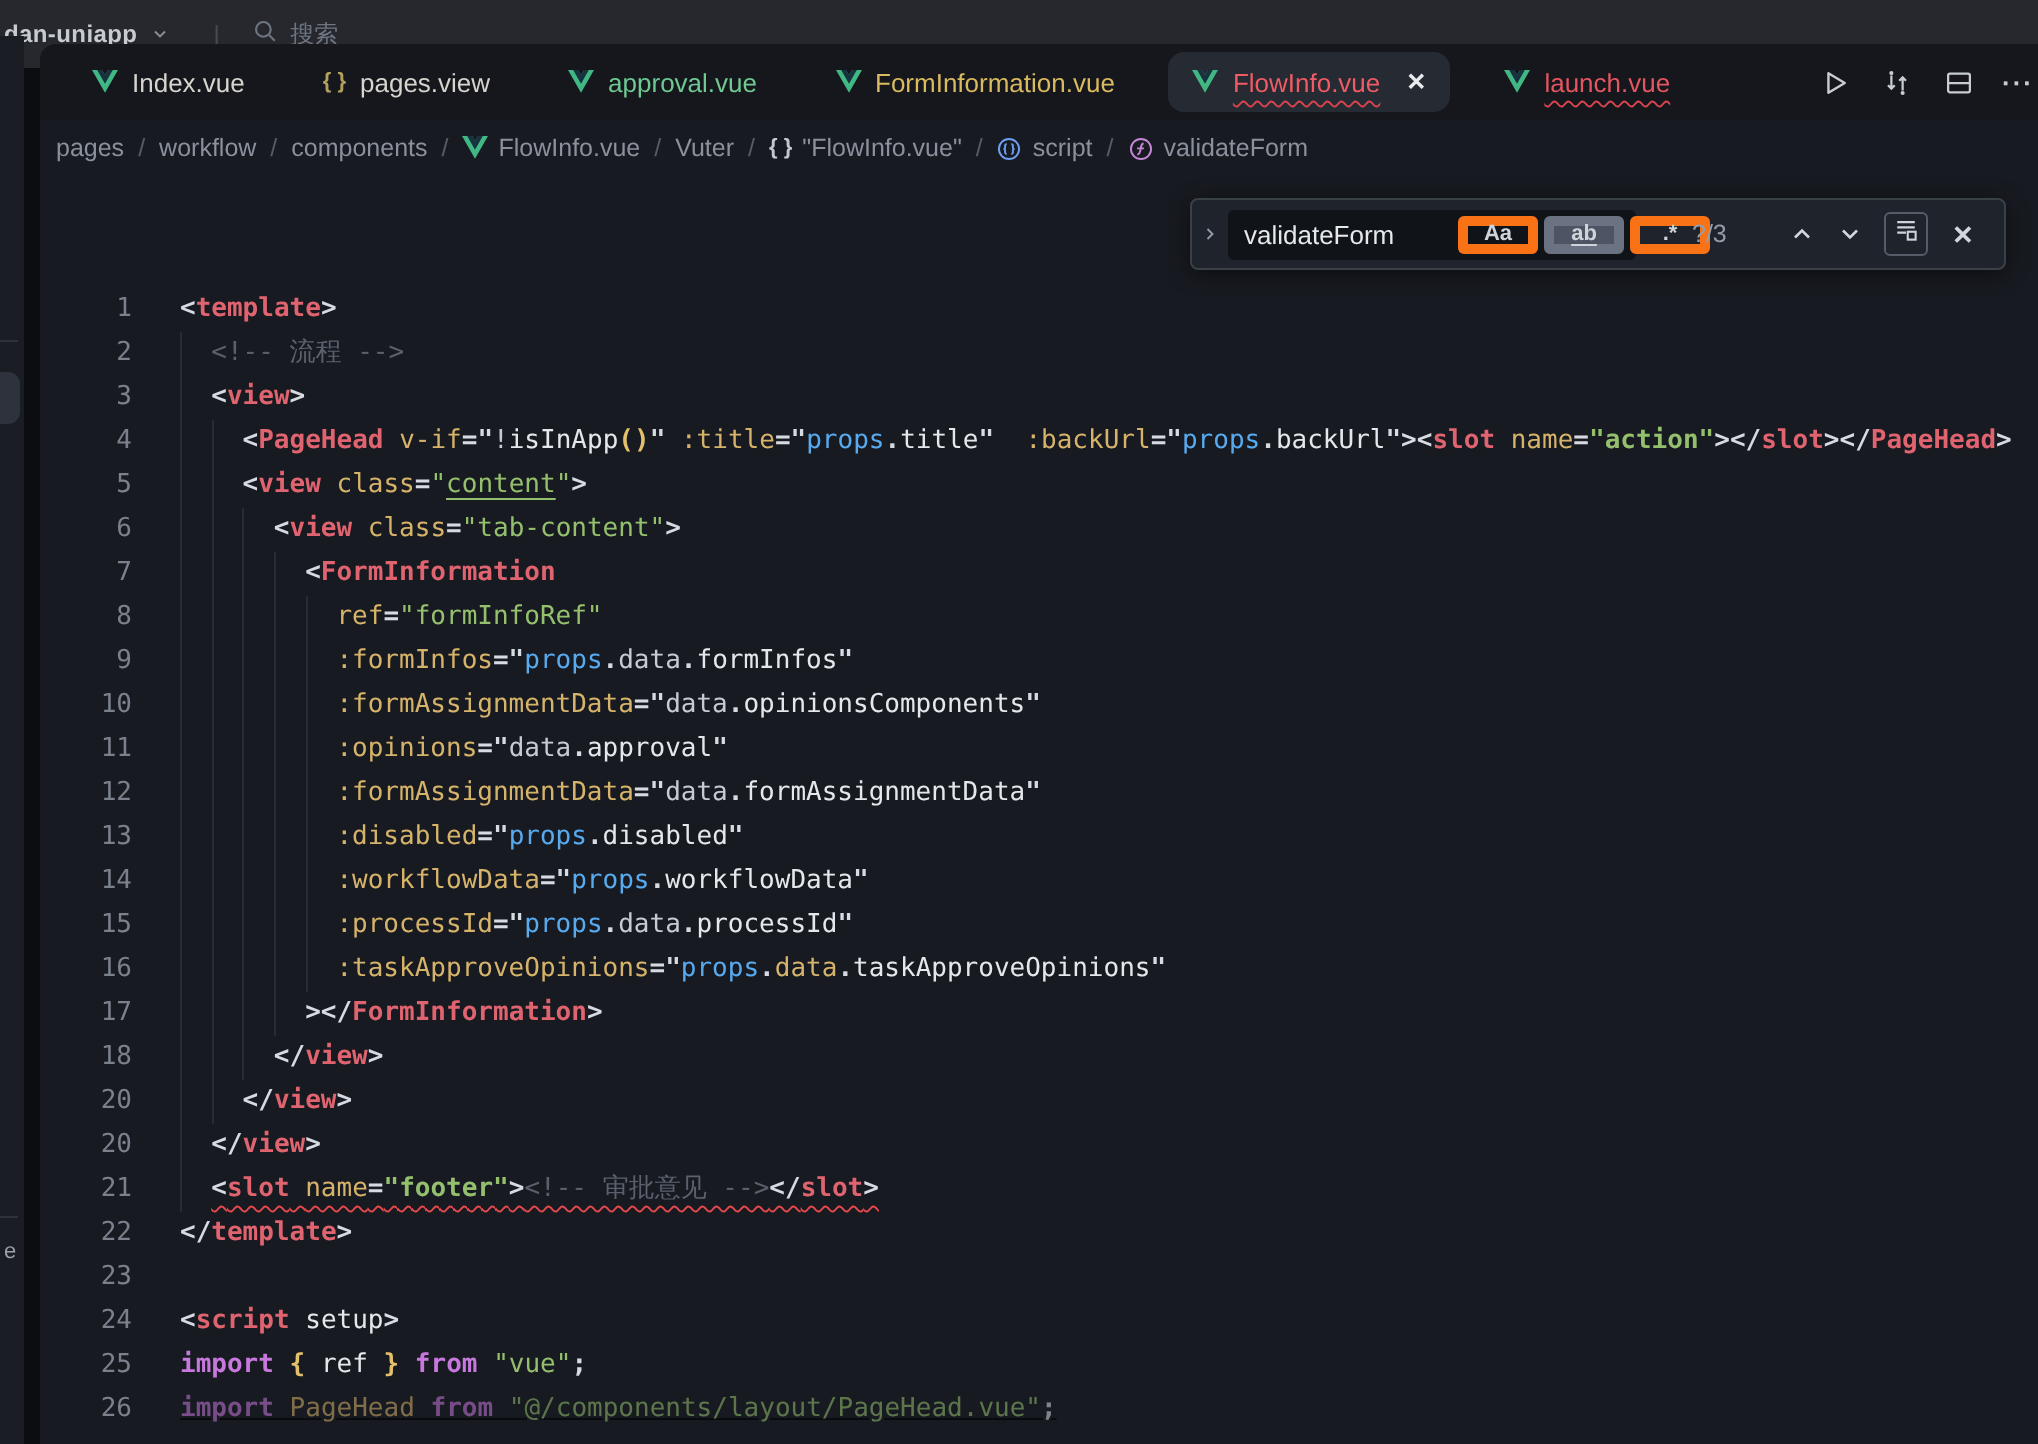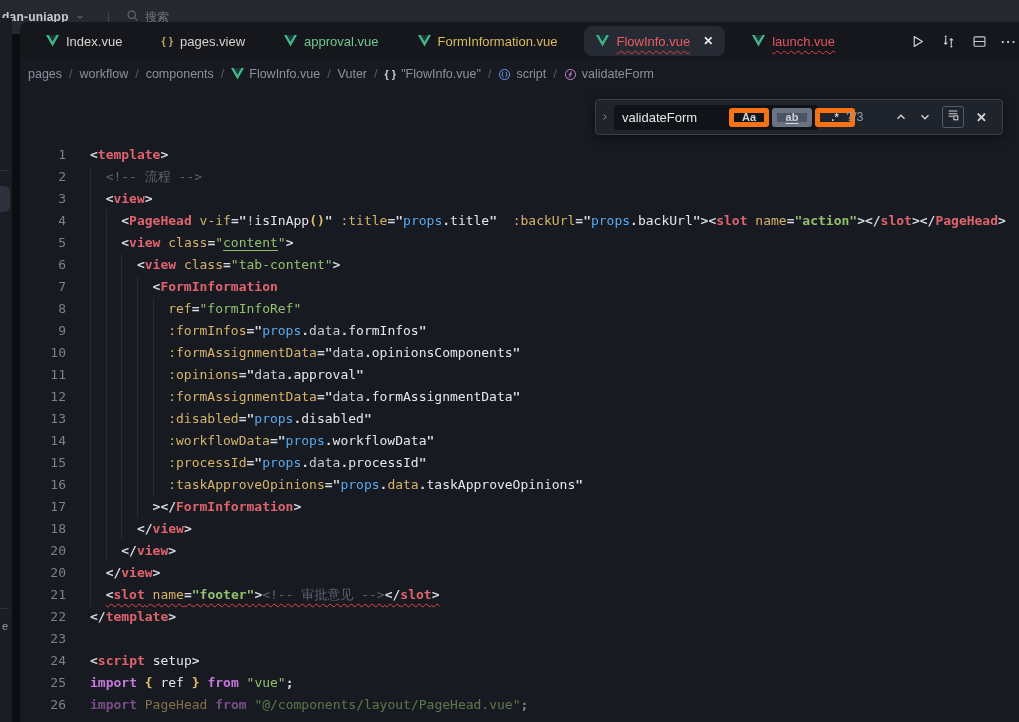--- a/index.html
+++ b/index.html
@@ -82,21 +82,21 @@
   .find-nav{display:flex;align-items:center;gap:10px;margin-left:8px;}
   .fbtn{display:flex;align-items:center;justify-content:center;cursor:pointer;}
   .fsel{width:22px;height:22px;border:1px solid #555c68;border-radius:3px;box-sizing:border-box;}
   .fclose{color:#d2d6dd;font-size:13px;font-weight:700;margin-left:2px;}
   
   .code{position:absolute;left:0;top:122px;right:0;font-family:"DejaVu Sans Mono",monospace;font-size:13px;}
   .cl{display:flex;height:22px;line-height:22px;}
   .gut{width:46px;text-align:right;color:#7b818c;flex:none;user-select:none;}
   .ct{margin-left:24px;white-space:pre;}
   .ig{display:inline-block;width:2ch;height:22px;vertical-align:top;box-shadow:inset 1px 0 0 #272c35;}
-  .dim{opacity:.55;}
+  .dim{opacity:.55;text-decoration:underline;}
   .sqg{text-decoration:underline wavy #e5484d;text-decoration-thickness:1px;text-underline-offset:4px;}
   .p{color:#d6dae1;font-weight:700}
   .t{color:#e0646f;font-weight:700}
   .a{color:#d6b36a}
   .s{color:#94c06e}
   .sb{color:#94c06e;font-weight:700}
   .su{color:#94c06e;text-decoration:underline;text-underline-offset:3px}
   .b{color:#58aaef}
   .m{color:#e4e7ec;font-weight:400}
   .w{color:#c6cbd3}

